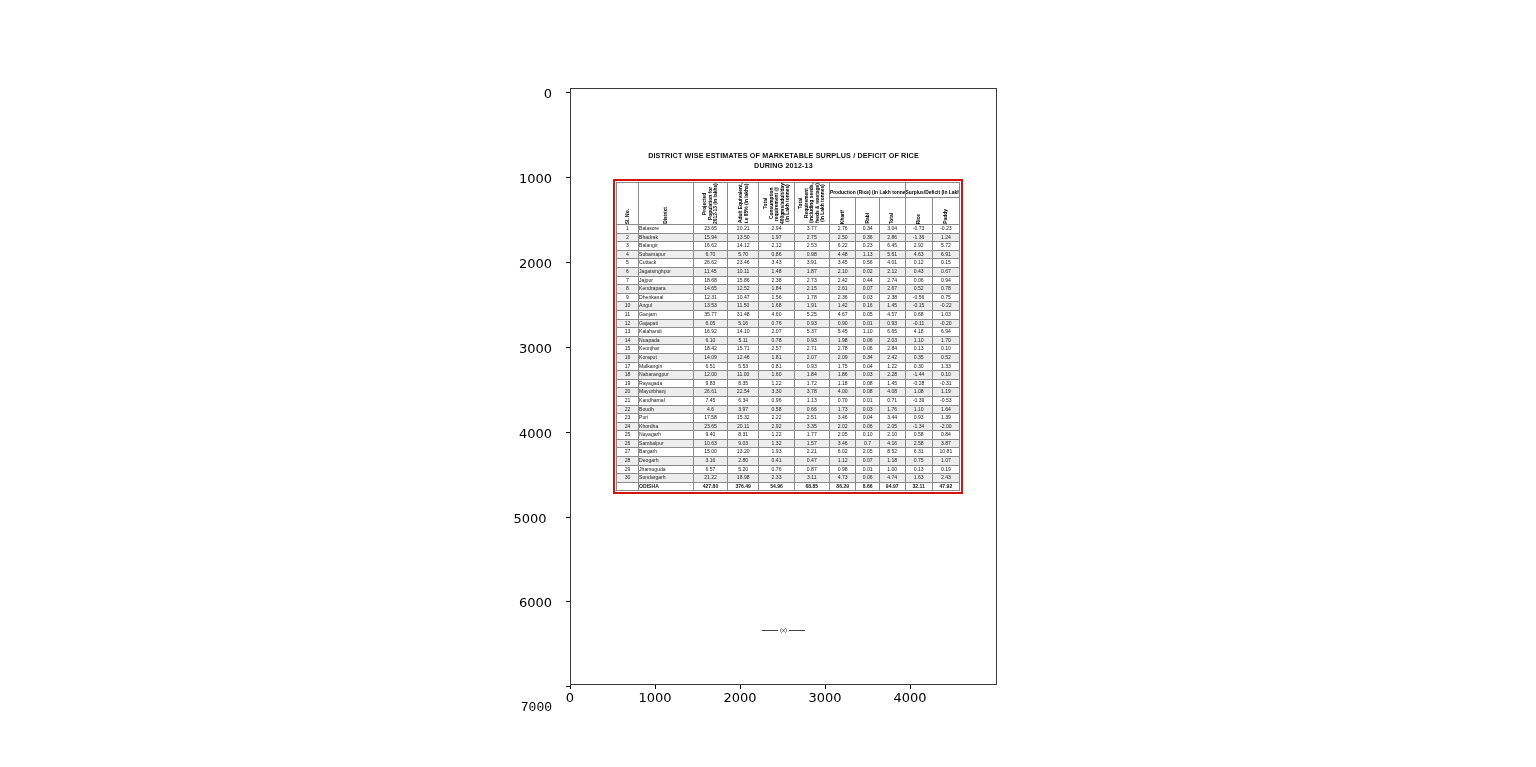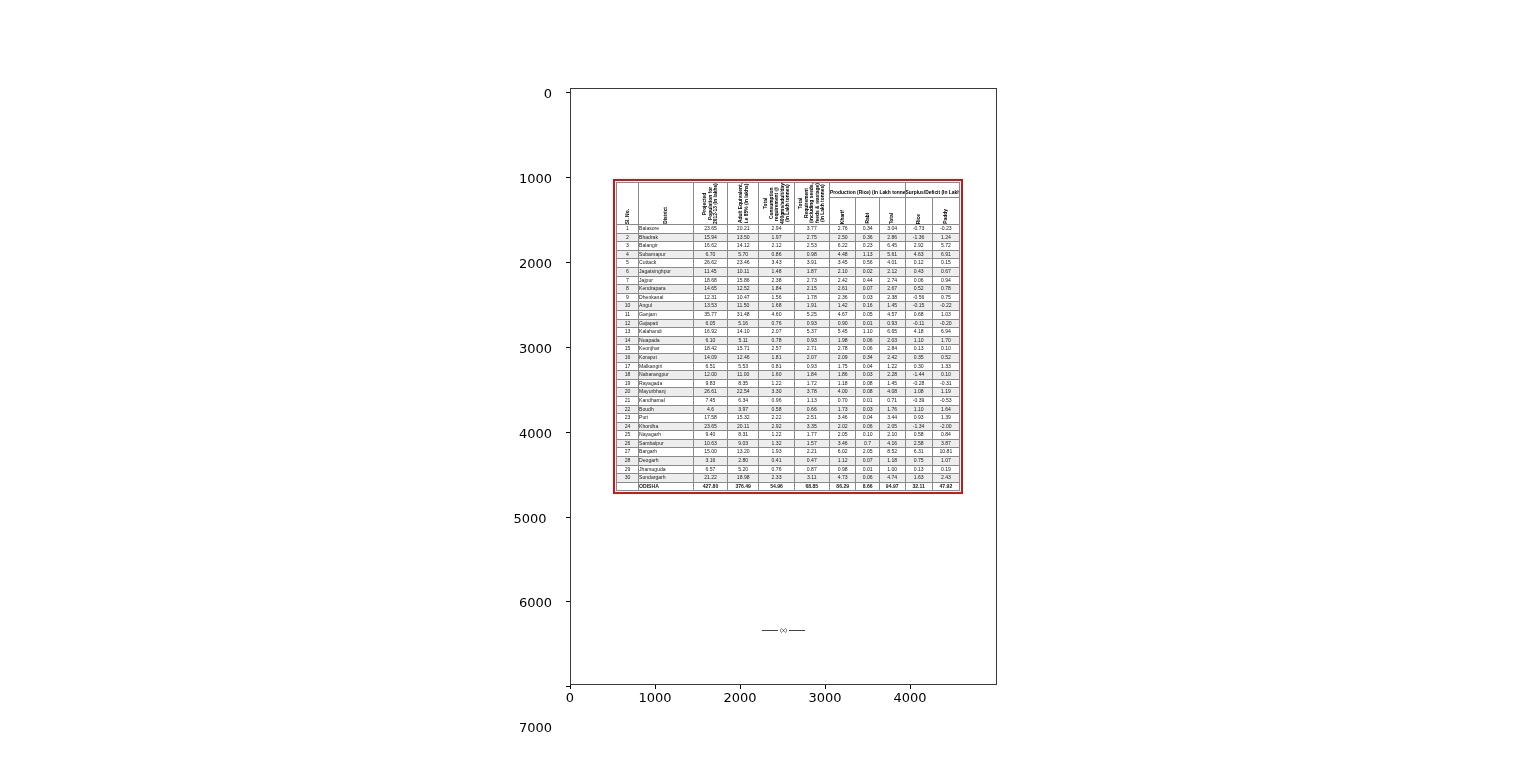--- a/index.html
+++ b/index.html
@@ -170,21 +170,21 @@
 
 <div id="stage">
 
   <div class="axis-label ytick" style="left:508px; top:86px;">0</div>
   <div class="axis-label ytick" style="left:508px; top:171px;">1000</div>
   <div class="axis-label ytick" style="left:508px; top:256px;">2000</div>
   <div class="axis-label ytick" style="left:508px; top:341px;">3000</div>
   <div class="axis-label ytick" style="left:508px; top:426px;">4000</div>
   <div class="axis-label ytick" style="left:508px; top:511px;text-align:center;">5000</div>
   <div class="axis-label ytick" style="left:508px; top:595px;">6000</div>
-  <div class="axis-label ytick" style="left:508px; top:720px;">7000</div>
+  <div class="axis-label ytick" style="left:508px; top:700px;font-family:Liberation Mono, monospace;">7000</div>
 
   <div class="tick-mark" style="left:566px; top:92px;  width:4px; height:1px;"></div>
   <div class="tick-mark" style="left:566px; top:177px; width:4px; height:1px;"></div>
   <div class="tick-mark" style="left:566px; top:262px; width:4px; height:1px;"></div>
   <div class="tick-mark" style="left:566px; top:347px; width:4px; height:1px;"></div>
   <div class="tick-mark" style="left:566px; top:432px; width:4px; height:1px;"></div>
   <div class="tick-mark" style="left:566px; top:517px; width:4px; height:1px;"></div>
   <div class="tick-mark" style="left:566px; top:601px; width:4px; height:1px;"></div>
   <div class="tick-mark" style="left:566px; top:686px; width:4px; height:1px;"></div>
 
@@ -195,20 +195,24 @@
   <div class="axis-label xtick" style="left:880px; top:690px;">4000</div>
 
   <div class="tick-mark" style="left:570px; top:685px; width:1px; height:4px;"></div>
   <div class="tick-mark" style="left:655px; top:685px; width:1px; height:4px;"></div>
   <div class="tick-mark" style="left:740px; top:685px; width:1px; height:4px;"></div>
   <div class="tick-mark" style="left:825px; top:685px; width:1px; height:4px;"></div>
   <div class="tick-mark" style="left:910px; top:685px; width:1px; height:4px;"></div>
 
   <div id="page">
 
+    <div id="doc-title">
+      <div>DISTRICT WISE ESTIMATES OF MARKETABLE SURPLUS / DEFICIT OF RICE</div>
+      <div>DURING 2012-13</div>
+    </div>
 
     <div id="table-wrap">
       <table class="data">
         <colgroup>
           <col class="c-sl">
             <col class="c-dist">
             <col class="c-pop">
             <col class="c-adult">
           <col class="c-cons">
             <col class="c-tot">

